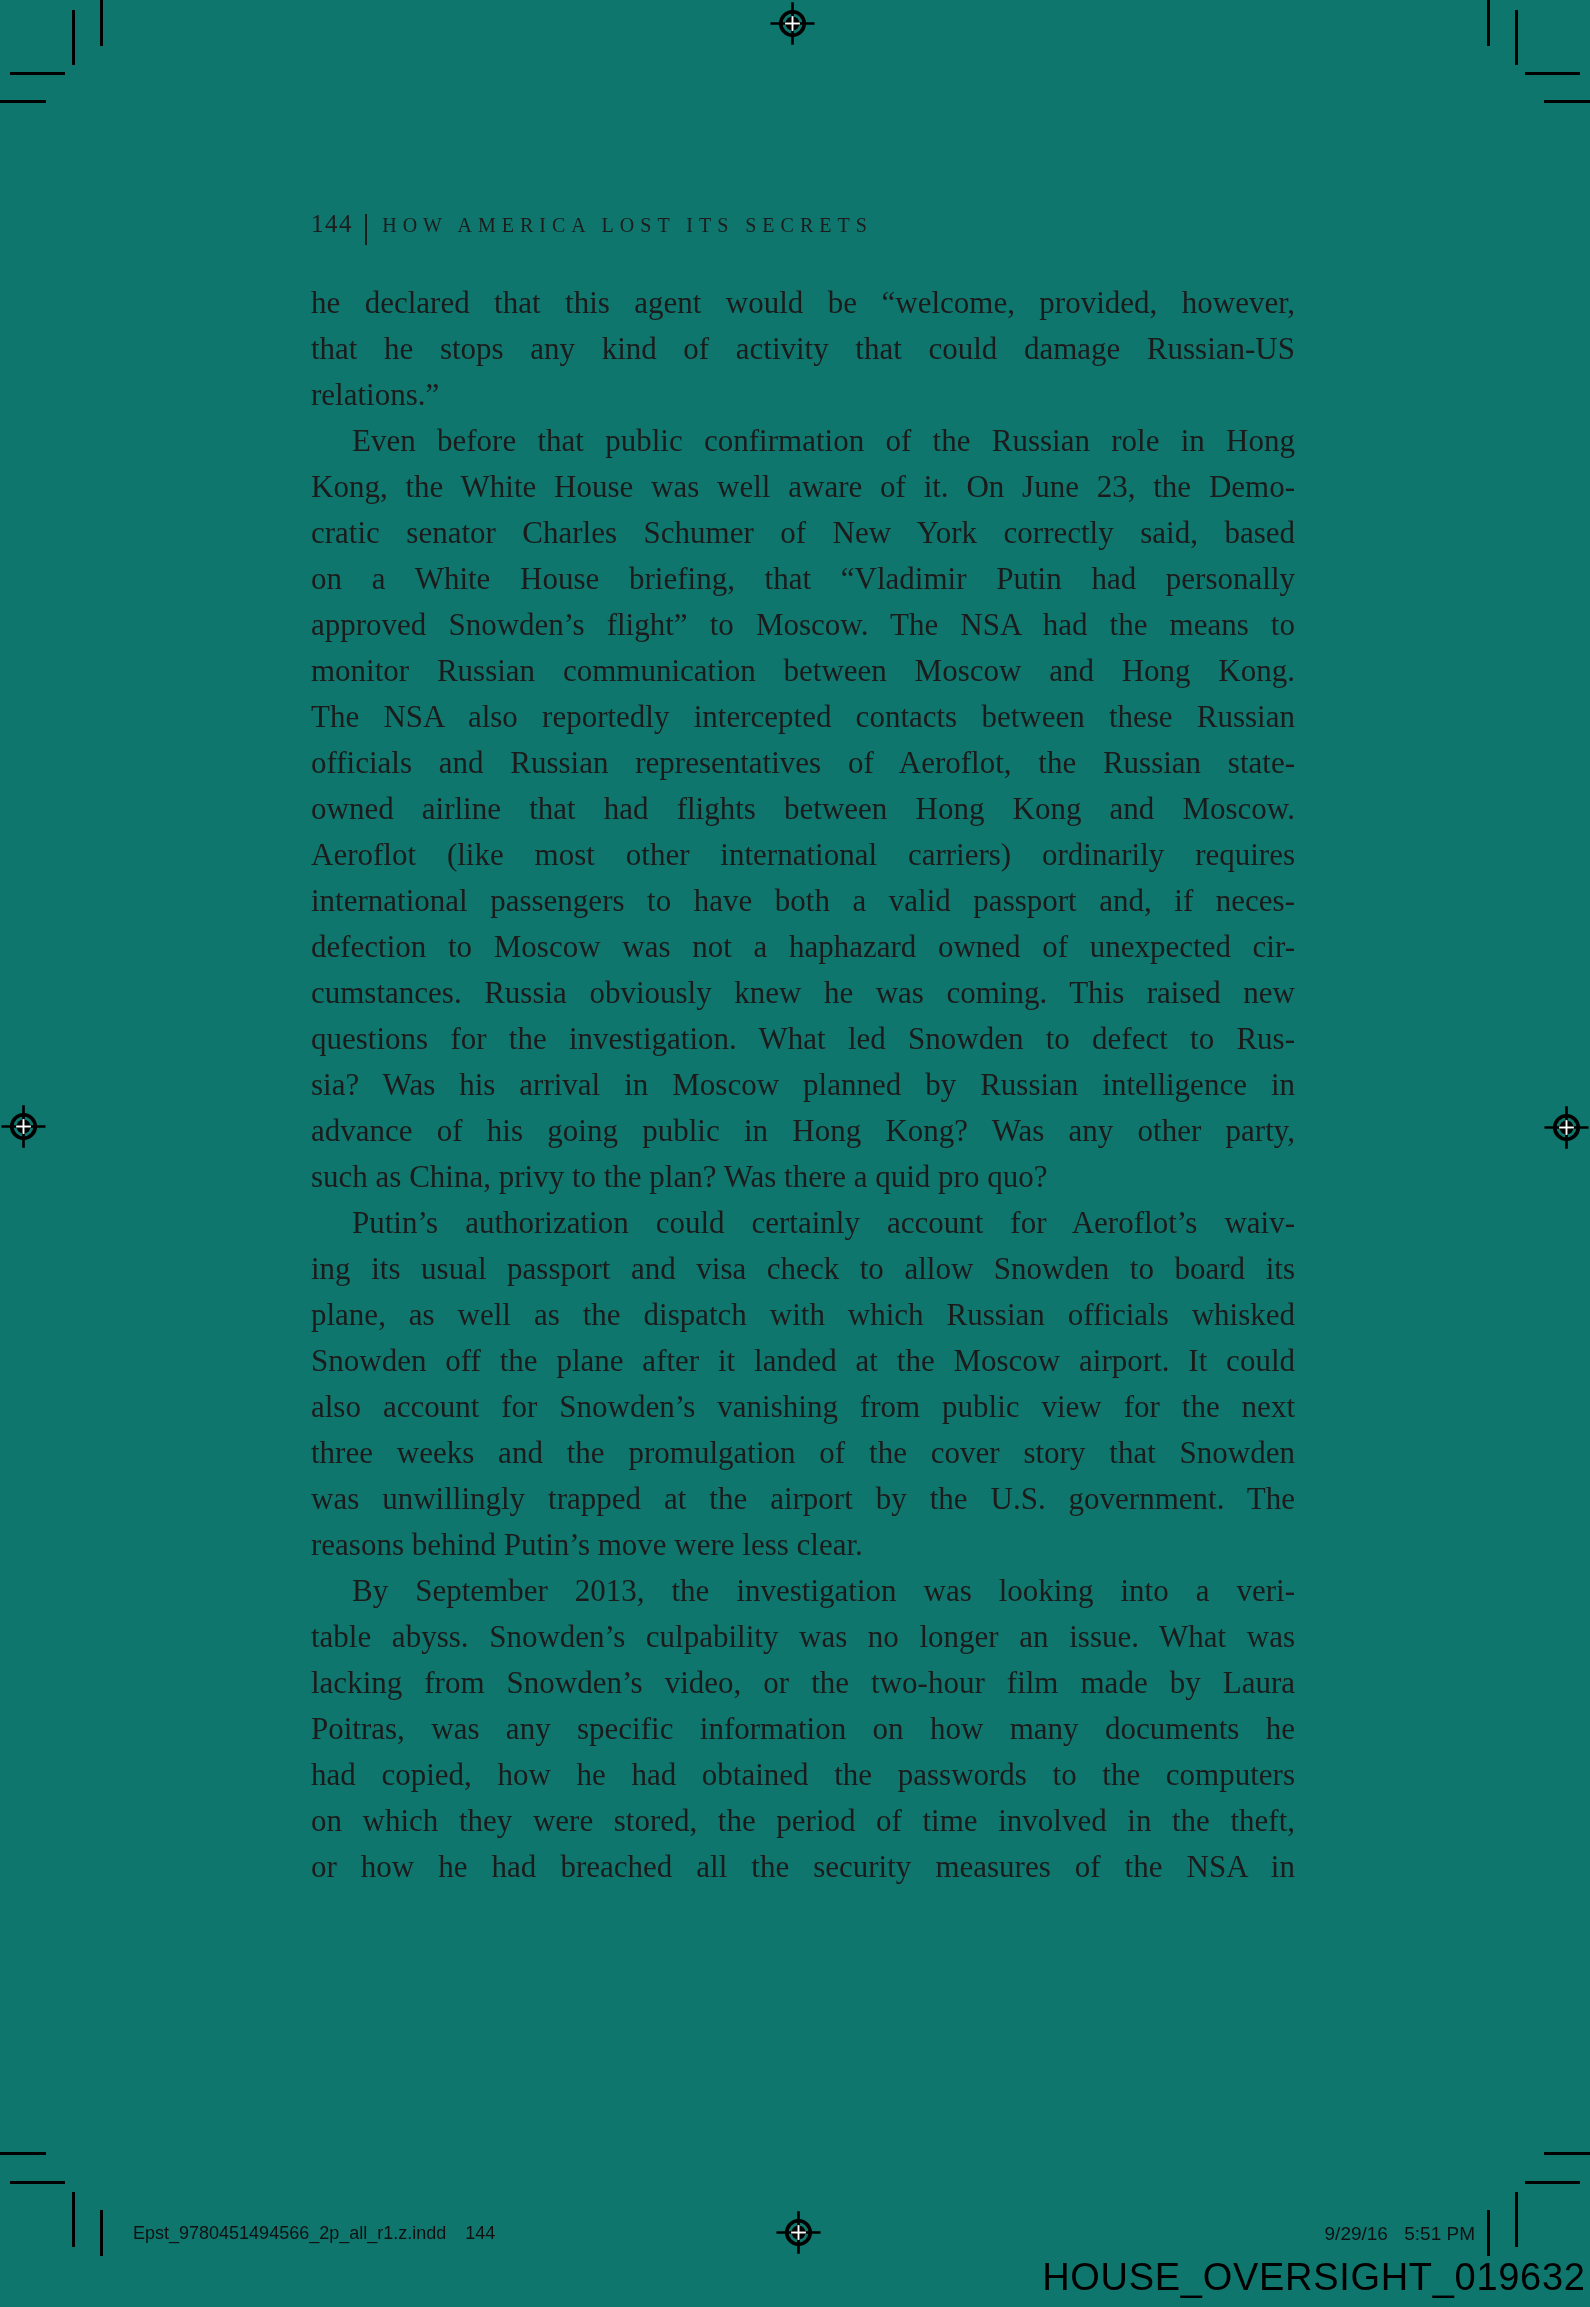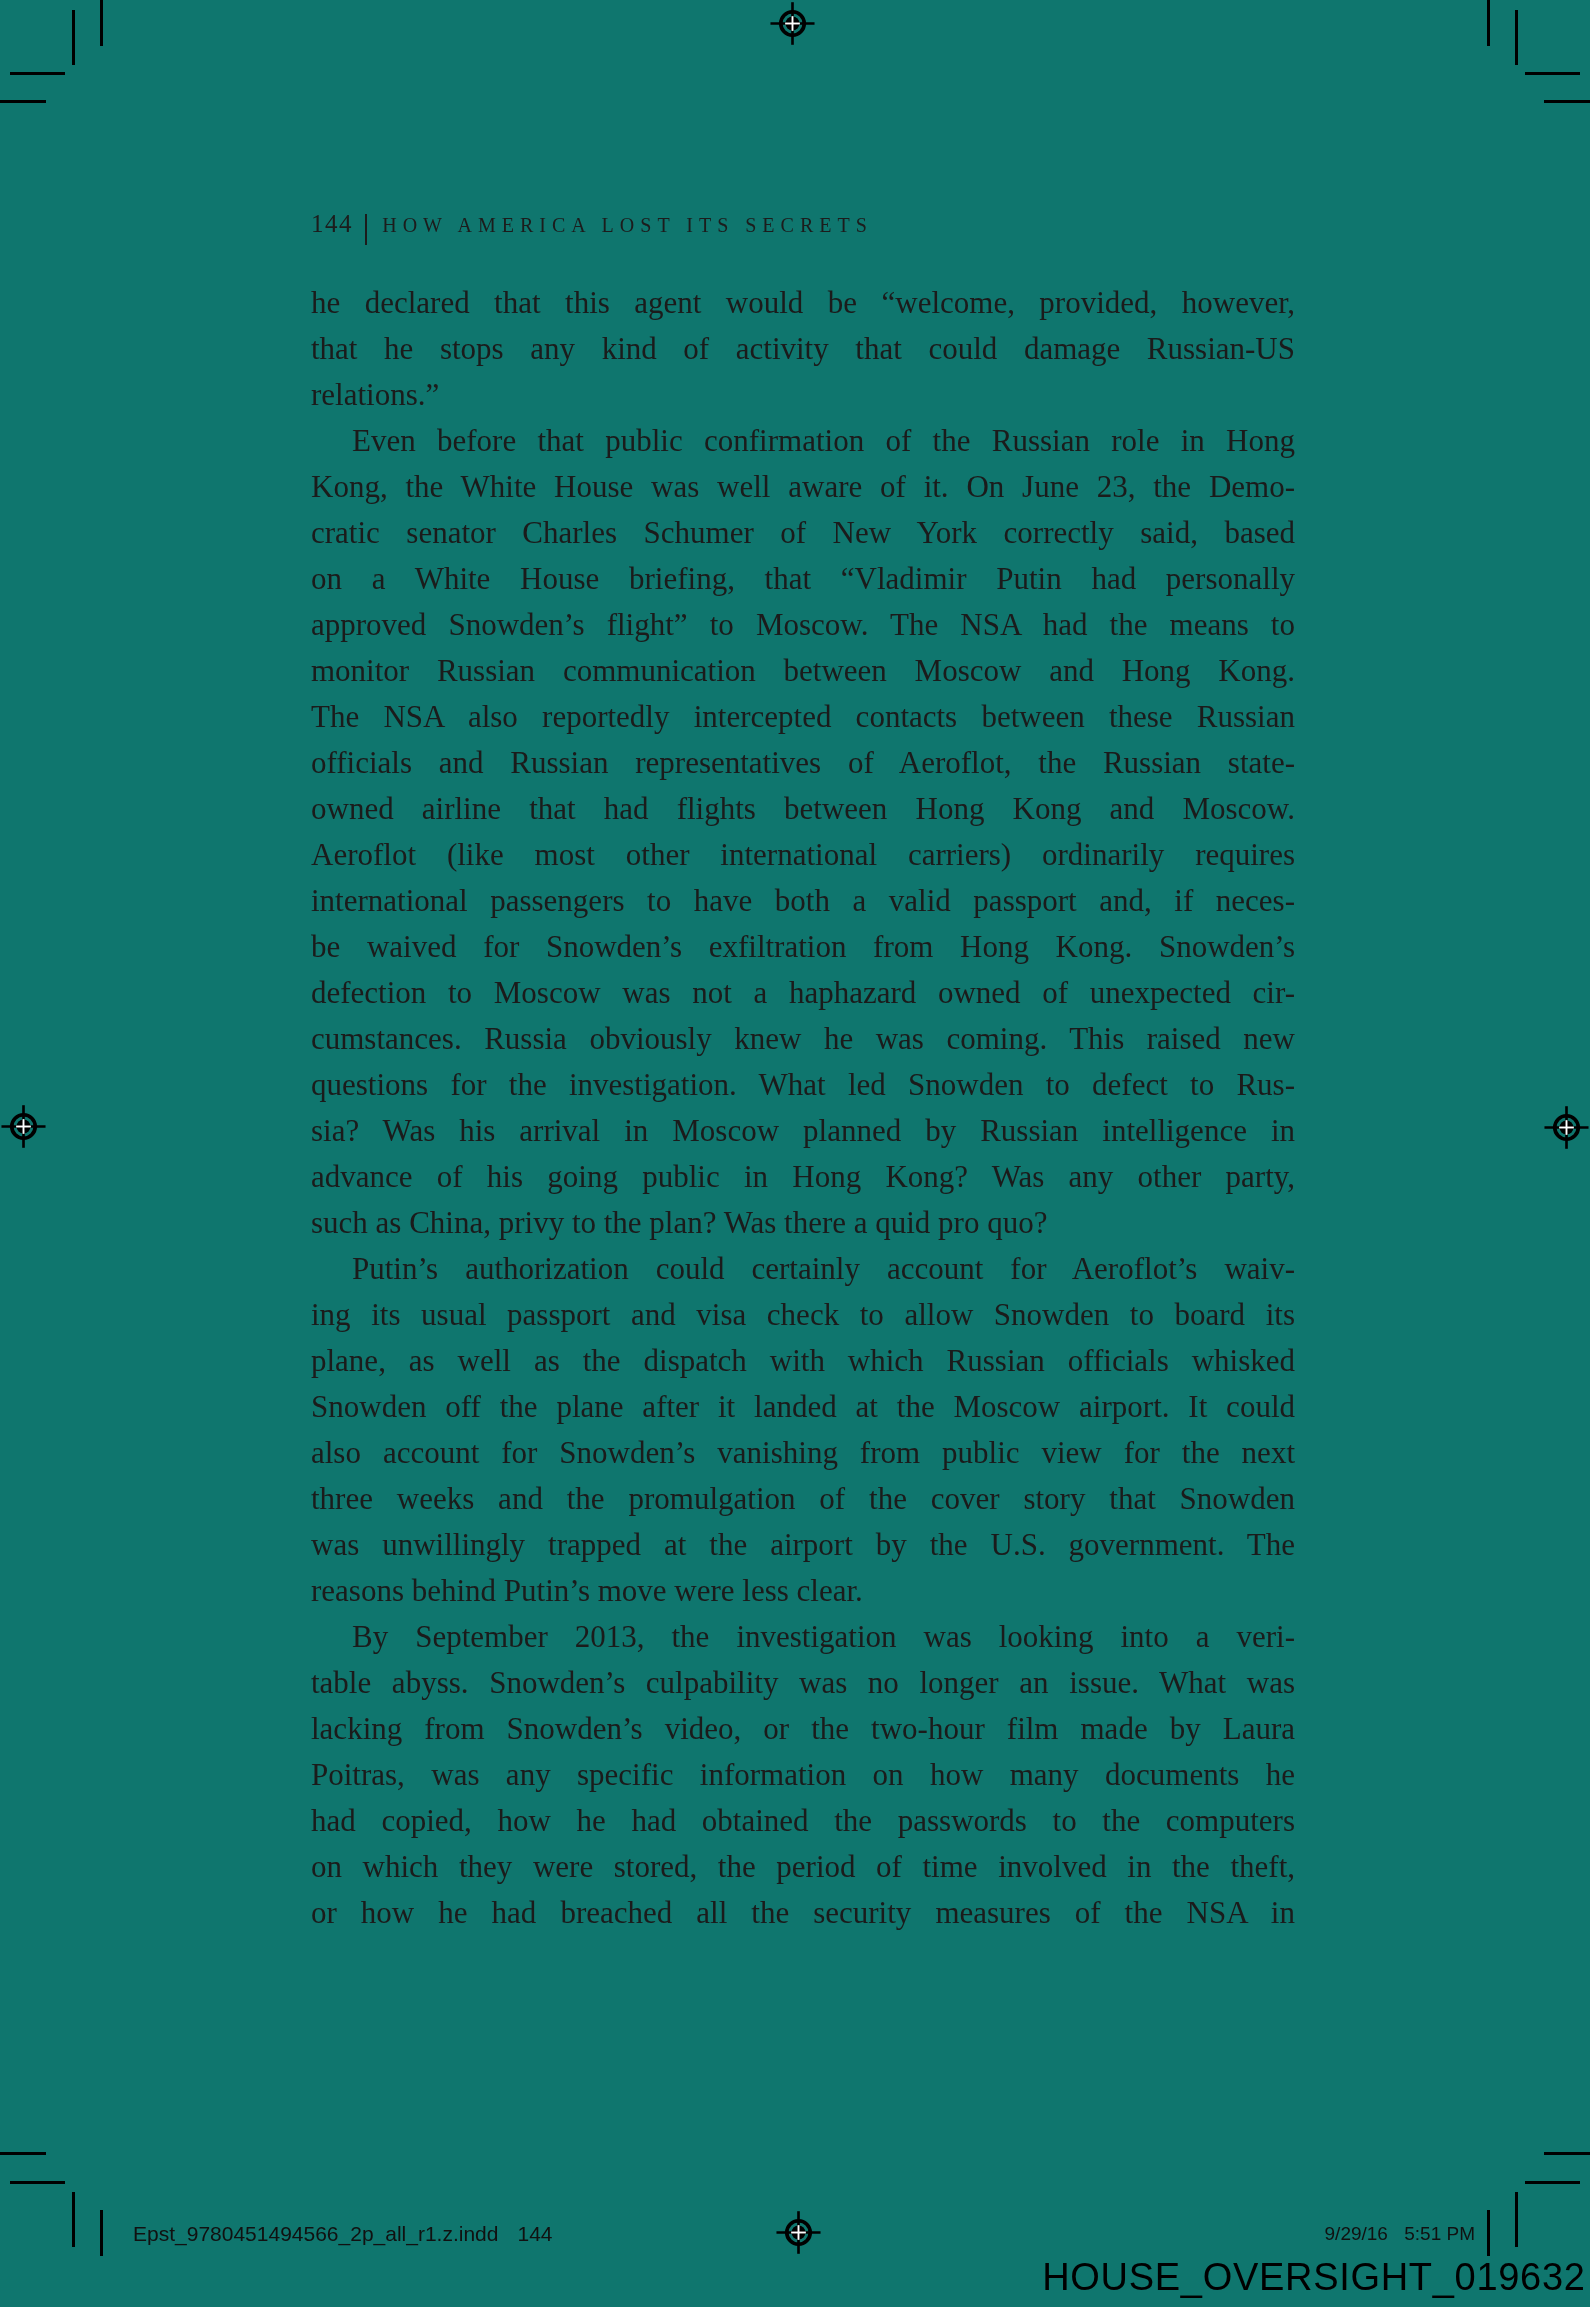--- a/index.html
+++ b/index.html
@@ -42,21 +42,21 @@
     height:46px;line-height:46px;
     overflow:visible;white-space:normal;
   }
   .bline.just{text-align:justify;text-align-last:justify;}
   .bline.left{text-align:left;text-align-last:left;}
   .bline.indent{padding-left:41px;}
   
   #footer-slug{
     position:absolute;left:133px;top:2220px;
     font-family:"Liberation Sans", sans-serif;
-    font-size:21px;line-height:27px;color:#111;
+    font-size:18px;line-height:27px;color:#111;
     white-space:nowrap;
     text-align:center;
   }
   #footer-slug .fpage{margin-left:19px;}
   #footer-datetime{
     position:absolute;right:115px;top:2220px;
     font-family:"Liberation Sans", sans-serif;
     font-size:19px;line-height:27px;color:#111;
     white-space:nowrap;text-align:right;
   }
@@ -139,21 +139,20 @@
       <div class="bline just">Kong, the White House was well aware of it. On June 23, the Demo-</div>
       <div class="bline just">cratic senator Charles Schumer of New York correctly said, based</div>
       <div class="bline just">on a White House briefing, that “Vladimir Putin had personally</div>
       <div class="bline just">approved Snowden’s flight” to Moscow. The NSA had the means to</div>
       <div class="bline just">monitor Russian communication between Moscow and Hong Kong.</div>
       <div class="bline just">The NSA also reportedly intercepted contacts between these Russian</div>
       <div class="bline just">officials and Russian representatives of Aeroflot, the Russian state-</div>
       <div class="bline just">owned airline that had flights between Hong Kong and Moscow.</div>
       <div class="bline just">Aeroflot (like most other international carriers) ordinarily requires</div>
       <div class="bline just">international passengers to have both a valid passport and, if neces-</div>
-      <div class="bline just">be waived for Snowden’s exfiltration from Hong Kong. Snowden’s</div>
       <div class="bline just">defection to Moscow was not a haphazard owned of unexpected cir-</div>
       <div class="bline just">cumstances. Russia obviously knew he was coming. This raised new</div>
       <div class="bline just">questions for the investigation. What led Snowden to defect to Rus-</div>
       <div class="bline just">sia? Was his arrival in Moscow planned by Russian intelligence in</div>
       <div class="bline just">advance of his going public in Hong Kong? Was any other party,</div>
       <div class="bline left">such as China, privy to the plan? Was there a quid pro quo?</div>
       <div class="bline just indent">Putin’s authorization could certainly account for Aeroflot’s waiv-</div>
       <div class="bline just">ing its usual passport and visa check to allow Snowden to board its</div>
       <div class="bline just">plane, as well as the dispatch with which Russian officials whisked</div>
       <div class="bline just">Snowden off the plane after it landed at the Moscow airport. It could</div>

